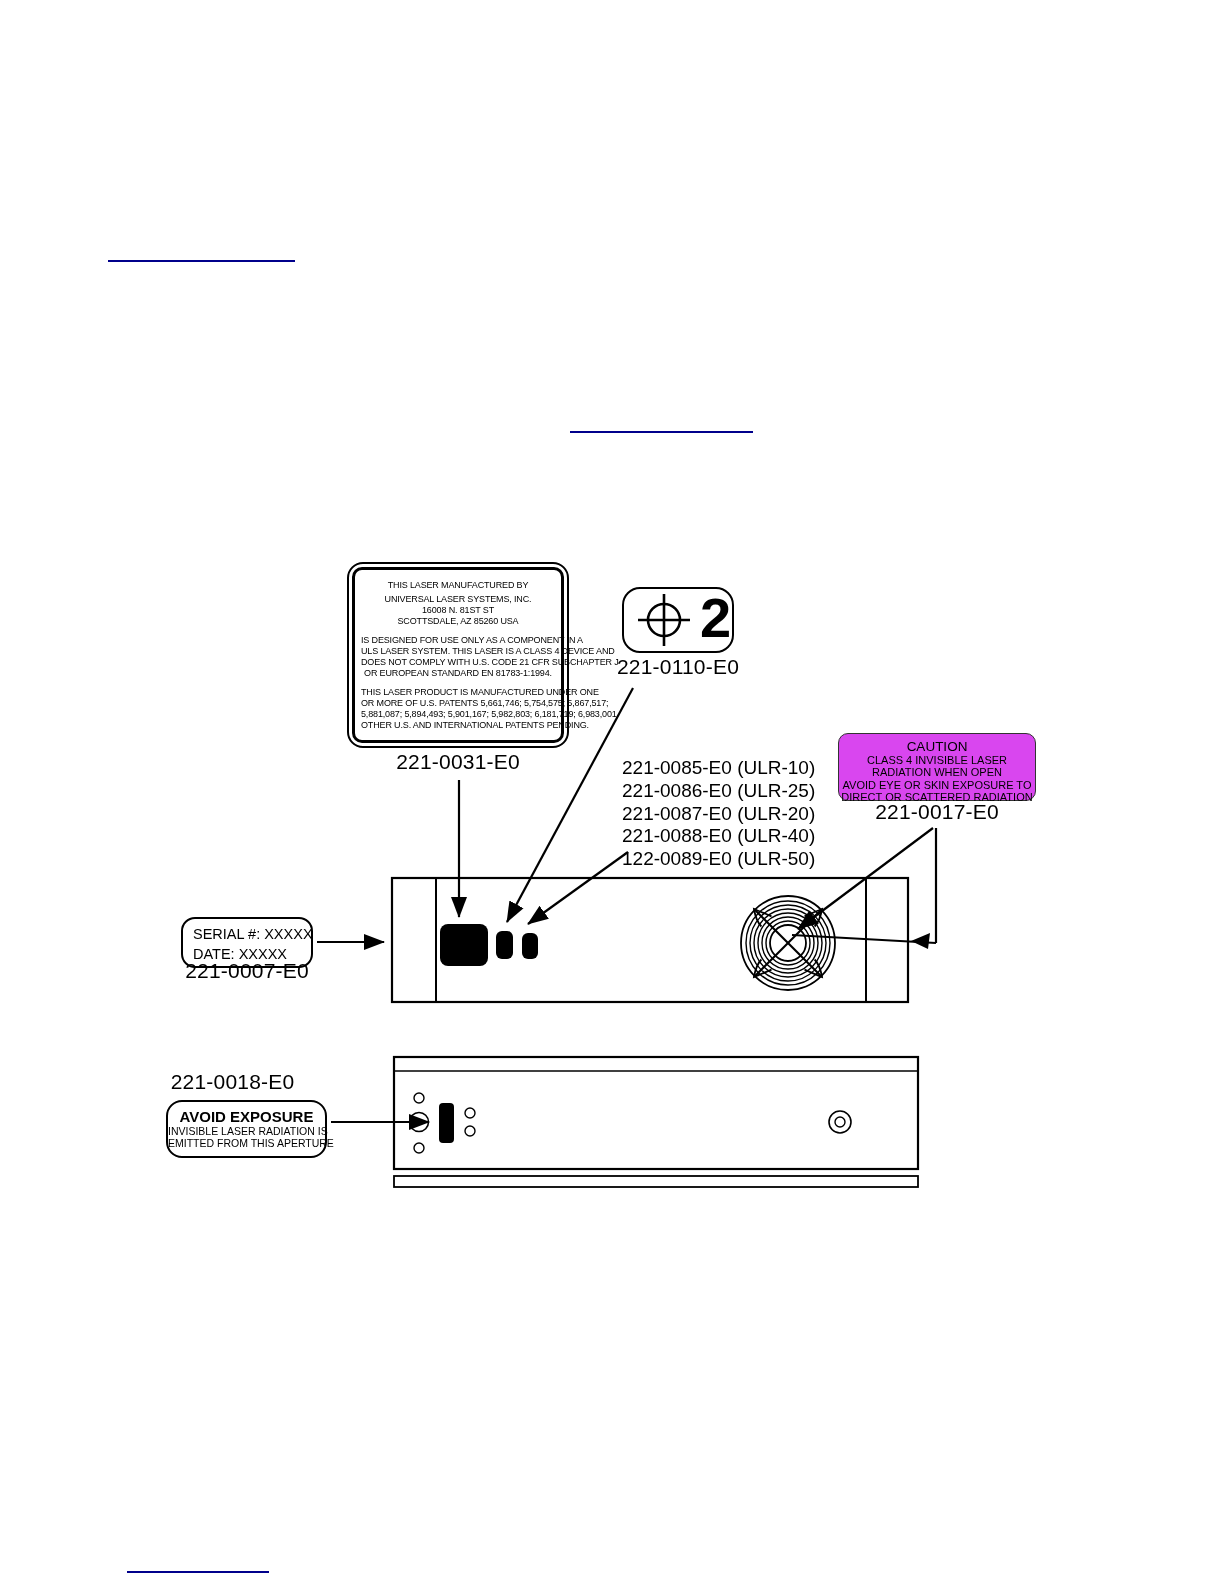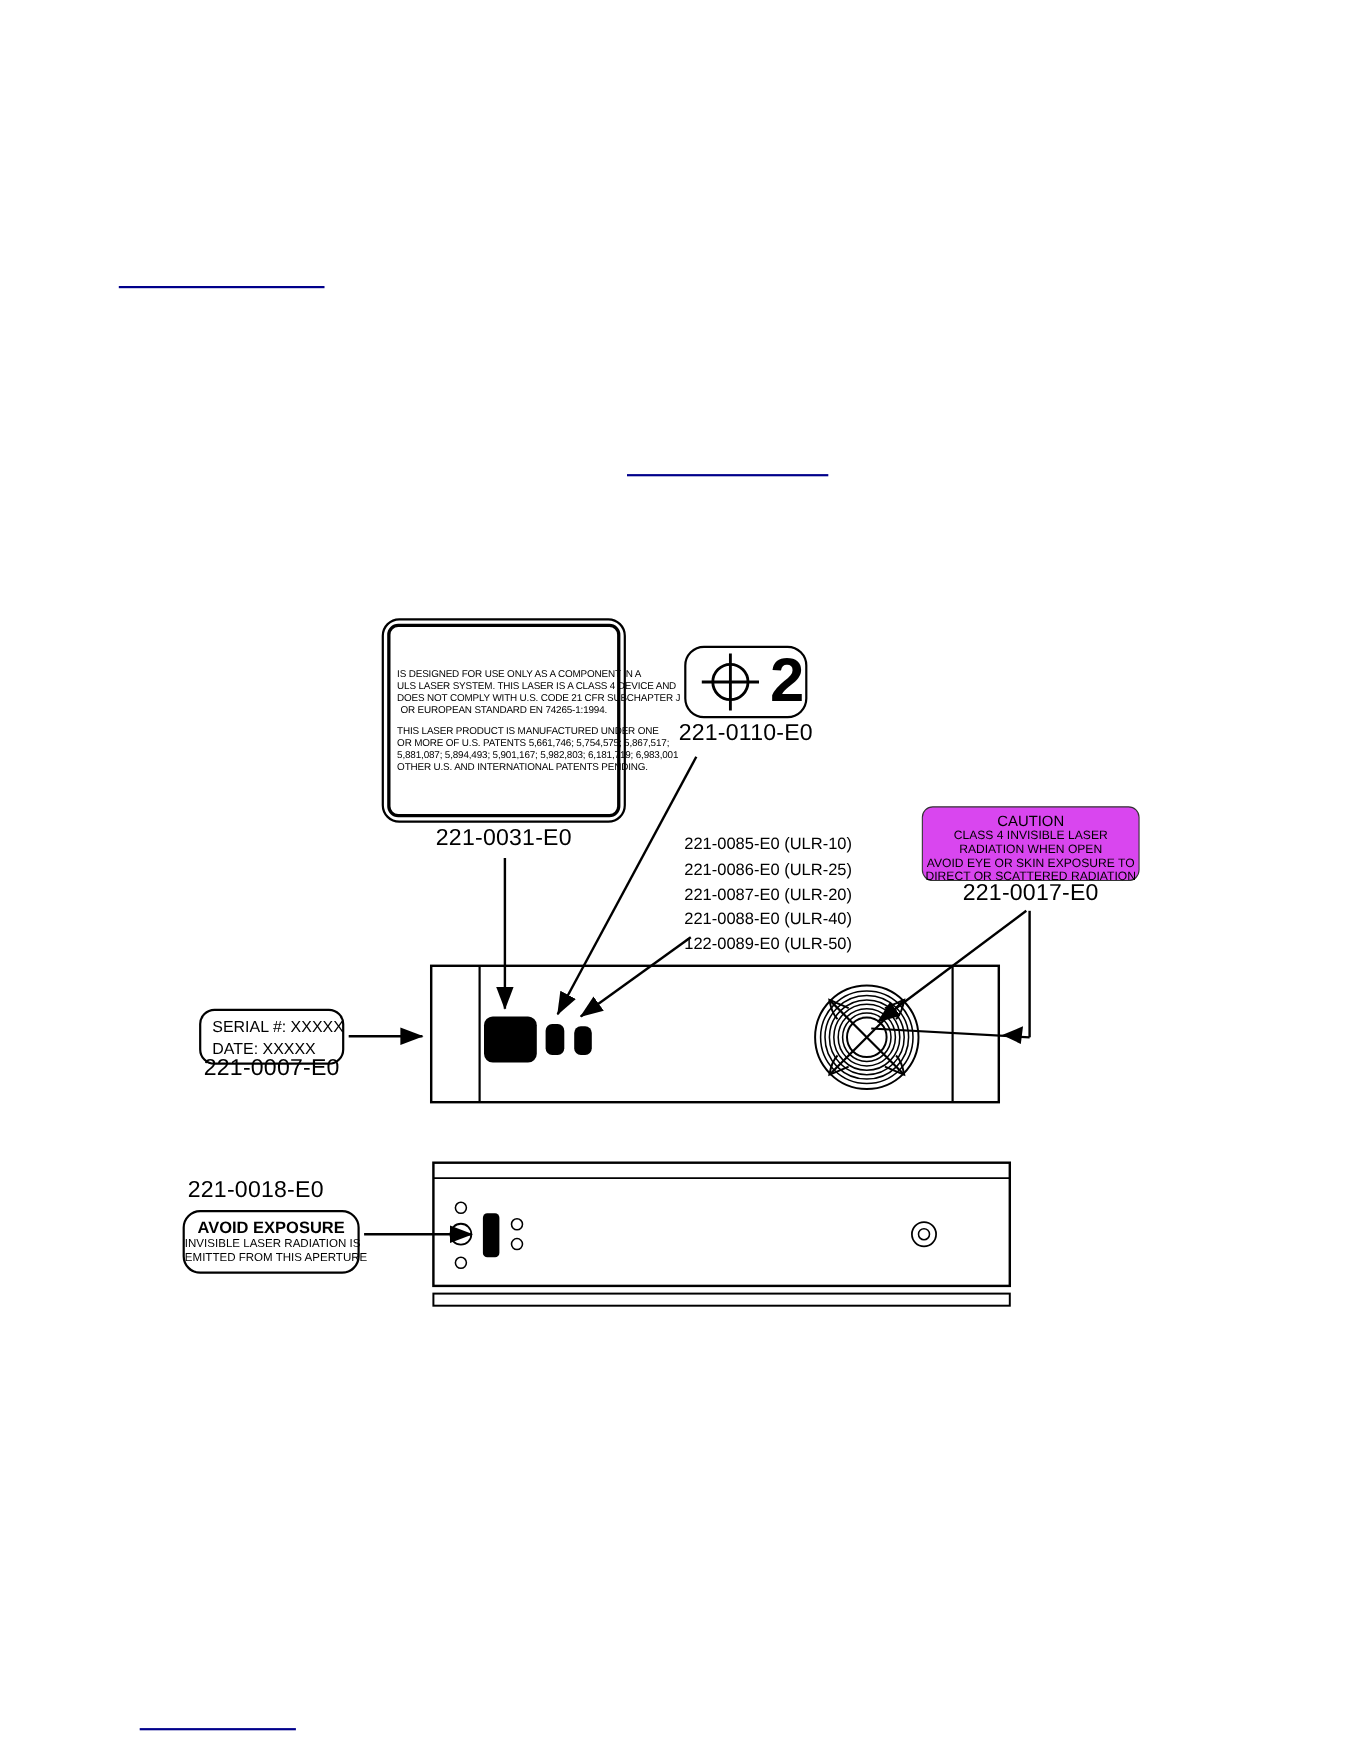--- a/index.html
+++ b/index.html
@@ -39,21 +39,21 @@
   .align-box{
     position:absolute;left:622px;top:587px;width:112px;height:66px;
     border:2px solid #000;border-radius:18px;box-sizing:border-box;
     display:flex;align-items:center;justify-content:flex-start;
     padding-left:12px;background:#fff;
   }
   .align-num{font-size:56px;font-weight:600;line-height:1;margin-left:8px;margin-top:-4px;}
   
   .model-list{
     position:absolute;left:622px;top:757px;
-    font-size:15px;line-height:22.8px;white-space:nowrap;
+    font-size:19px;line-height:22.8px;white-space:nowrap;
   }
   
   .caution-box{
     position:absolute;left:838px;top:733px;width:198px;height:68px;
     border:1.5px solid #333;border-radius:10px;box-sizing:border-box;
     text-align:center;padding-top:5px;background:#d946ef;
   }
   .caution-title{font-size:13.5px;line-height:15px;}
   .caution-line{font-size:11px;line-height:12.3px;white-space:nowrap;}
   
@@ -138,24 +138,30 @@
       <line x1="936" y1="828" x2="936" y2="943" stroke-width="2.2"></line>
       <line x1="936" y1="943" x2="792" y2="935" stroke-width="2"></line>
       <polygon points="911,941 930,933 928,949" fill="#000" stroke="none"></polygon>
       <line x1="331" y1="1122" x2="429" y2="1122" stroke-width="2.2" marker-end="url(#ah)"></line>
     </g>
   </svg>
 
   <div class="mfr-outer">
     <div class="mfr-inner">
       <div class="mfr-para">
+        <span class="l first">THIS LASER MANUFACTURED BY</span>
+        <span class="l">UNIVERSAL LASER SYSTEMS, INC.</span>
+        <span class="l">16008 N. 81ST ST</span>
+        <span class="l">SCOTTSDALE, AZ 85260 USA</span>
+      </div>
+      <div class="mfr-para">
         <span class="l">IS DESIGNED FOR USE ONLY AS A COMPONENT IN A</span>
         <span class="l">ULS LASER SYSTEM. THIS LASER IS A CLASS 4 DEVICE AND</span>
         <span class="l">DOES NOT COMPLY WITH U.S. CODE 21 CFR SUBCHAPTER J</span>
-        <span class="l">OR EUROPEAN STANDARD EN 74265-1:1994.</span>
+        <span class="l">OR EUROPEAN STANDARD EN 81783-1:1994.</span>
       </div>
       <div class="mfr-para">
         <span class="l">THIS LASER PRODUCT IS MANUFACTURED UNDER ONE</span>
         <span class="l">OR MORE OF U.S. PATENTS 5,661,746; 5,754,575; 5,867,517;</span>
         <span class="l">5,881,087; 5,894,493; 5,901,167; 5,982,803; 6,181,719; 6,983,001</span>
         <span class="l">OTHER U.S. AND INTERNATIONAL PATENTS PENDING.</span>
       </div>
     </div>
   </div>
   <div class="pn" style="left:347px;top:750px;width:222px;">221-0031-E0</div>

